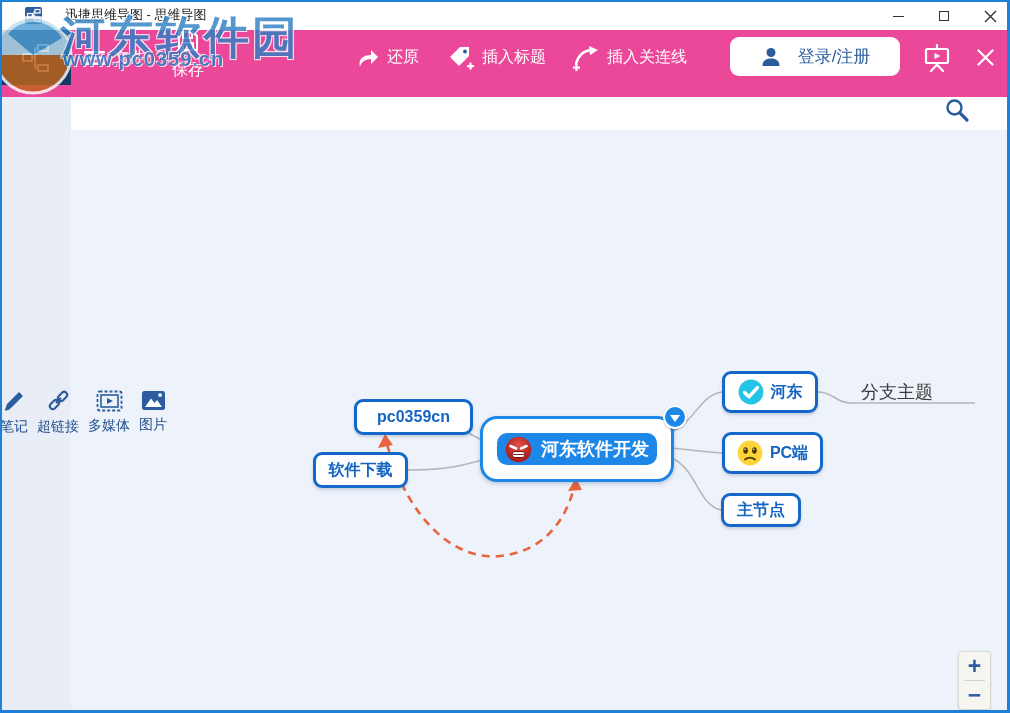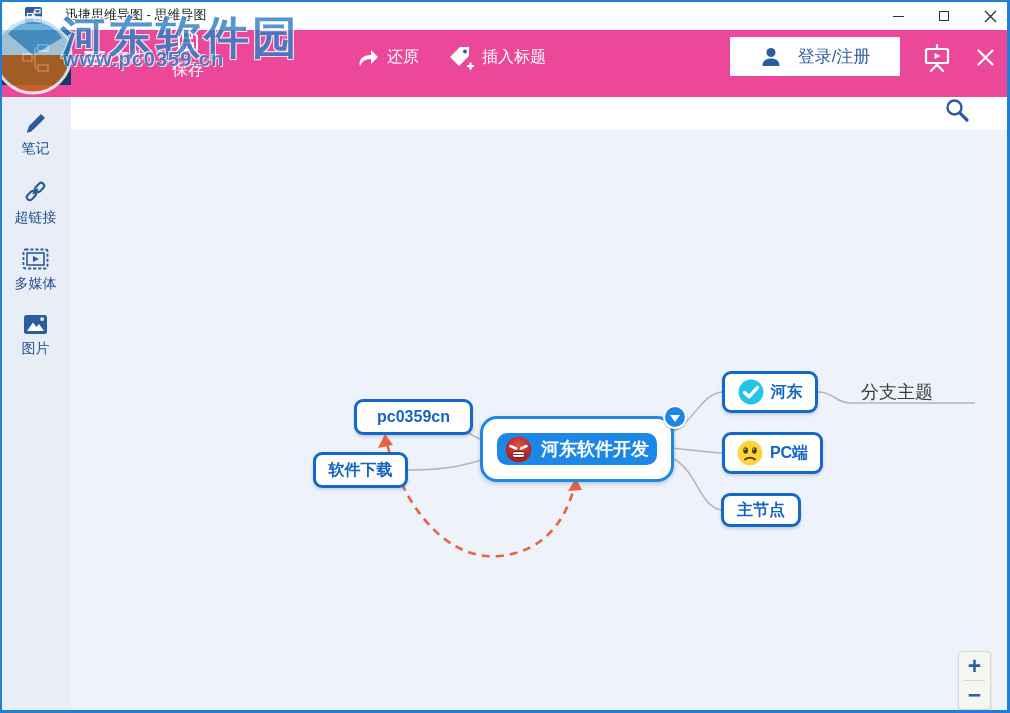--- a/index.html
+++ b/index.html
@@ -20,25 +20,25 @@
   .win-btns { position:absolute; right:0; top:2px; height:28px; display:flex; }
   .win-btn { width:46px; height:28px; display:flex; align-items:center; justify-content:center; cursor:pointer; }
   .glyph-min { width:11px; height:0; border-top:1.6px solid #333; display:block; }
   .glyph-max { width:10px; height:10px; border:1.4px solid #333; display:block; }
 
   
   .toolbar { position:absolute; left:0; top:30px; width:1010px; height:67px; background:#ec4899; z-index:4; }
   .logo-sq { position:absolute; left:0; top:0; width:71px; height:55px; background:#173860; display:flex; align-items:center; justify-content:center; }
   .tb-item { position:absolute; top:0; height:55px; display:flex; align-items:center; gap:8px; color:#fff; font-size:16px; cursor:pointer; }
   .tb-item .lbl { white-space:nowrap; }
-  .login-btn { position:absolute; left:730px; top:7px; width:170px; height:39px; background:#fff; display:flex; align-items:center; justify-content:center; gap:16px; color:#2c5c9e; font-size:17px; cursor:pointer; border-radius:1px; }
+  .login-btn { position:absolute; left:730px; top:7px; width:170px; height:39px; background:#fff; display:flex; align-items:center; justify-content:center; gap:16px; color:#2c5c9e; font-size:17px; cursor:pointer; border-radius:9px; }
   .tb-ic-btn { position:absolute; top:0; height:55px; width:46px; display:flex; align-items:center; justify-content:center; cursor:pointer; }
 
   
-  .sidebar { position:absolute; left:0; top:85px; width:71px; height:628px; background:#e9edf5; display:flex; flex-direction:column; align-items:center; padding-top:26px; gap:21px; z-index:3; }
+  .sidebar { position:absolute; left:0; top:85px; width:71px; height:628px; background:#e9edf5; display:flex; flex-direction:row; align-items:center; padding-top:26px; gap:9px; z-index:3; }
   .sb-item { display:flex; flex-direction:column; align-items:center; gap:5px; cursor:pointer; }
   .sb-item .lbl { font-size:14px; color:#1f4e8c; white-space:nowrap; }
 
   
   .searchbar { position:absolute; left:71px; top:85px; width:939px; height:45px; background:#ffffff; z-index:2; }
   .search-ic { position:absolute; right:40px; top:12px; cursor:pointer; }
   .canvas { position:absolute; left:71px; top:130px; width:939px; height:583px; background:#eef2fa; z-index:1; }
 
   
   svg.overlay { position:absolute; left:0; top:0; width:1010px; height:713px; z-index:10; pointer-events:none; }
@@ -132,20 +132,29 @@
     <div class="tb-item" style="left:448px;">
       <svg width="26" height="26" viewBox="0 0 26 26">
           <path d="M2 12 L12 2 H21 V11 L11 21 Z" fill="#fff"></path>
           <circle cx="17" cy="6.5" r="2" fill="#2c5c9e"></circle>
           <rect x="19" y="20" width="7" height="2.2" fill="#fff"></rect>
           <rect x="21.4" y="17.6" width="2.2" height="7" fill="#fff"></rect>
         </svg>
       <span class="lbl">插入标题</span>
     </div>
 
+    <div class="tb-item" style="left:572px;">
+      <svg width="27" height="26" viewBox="0 0 27 26">
+          <path d="M4 19 C6 11 11 6 19 5" fill="none" stroke="#fff" stroke-width="2.4" stroke-linecap="round"></path>
+          <polygon points="17,1 26,5 18,10" fill="#fff"></polygon>
+          <rect x="1" y="21.5" width="7" height="2.2" fill="#fff"></rect>
+          <rect x="3.4" y="19.1" width="2.2" height="7" fill="#fff"></rect>
+        </svg>
+      <span class="lbl">插入关连线</span>
+    </div>
 
     <div class="login-btn">
       <svg width="22" height="22" viewBox="0 0 22 22">
           <circle cx="11" cy="6.5" r="4.5" fill="#2c5c9e"></circle>
           <path d="M2.5 20 C2.5 14.5 6 12.5 11 12.5 C16 12.5 19.5 14.5 19.5 20 Z" fill="#2c5c9e"></path>
         </svg>
       <span>登录/注册</span>
     </div>
 
     <div class="tb-ic-btn" style="left:914px;">

